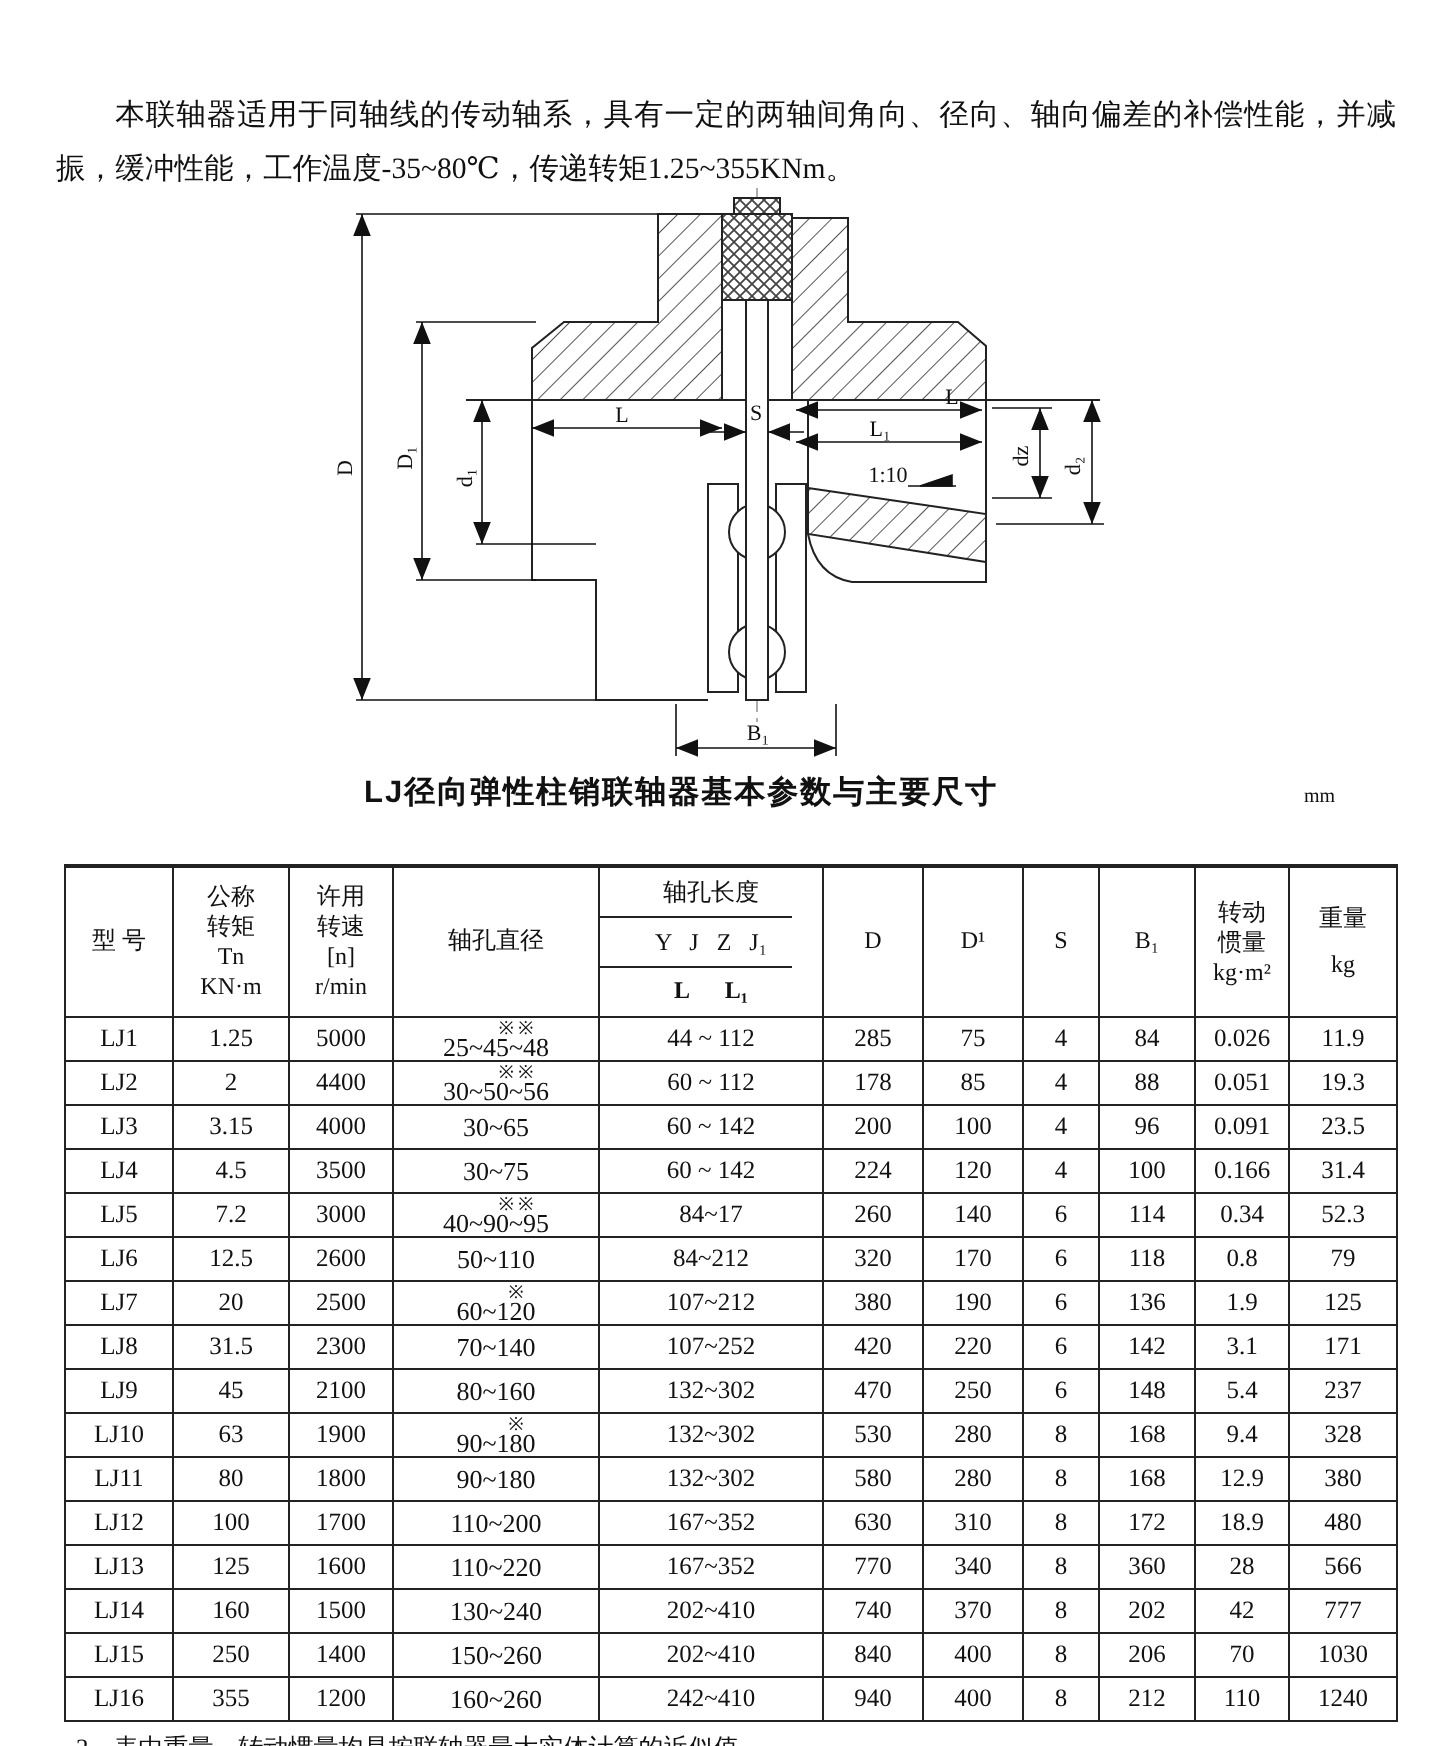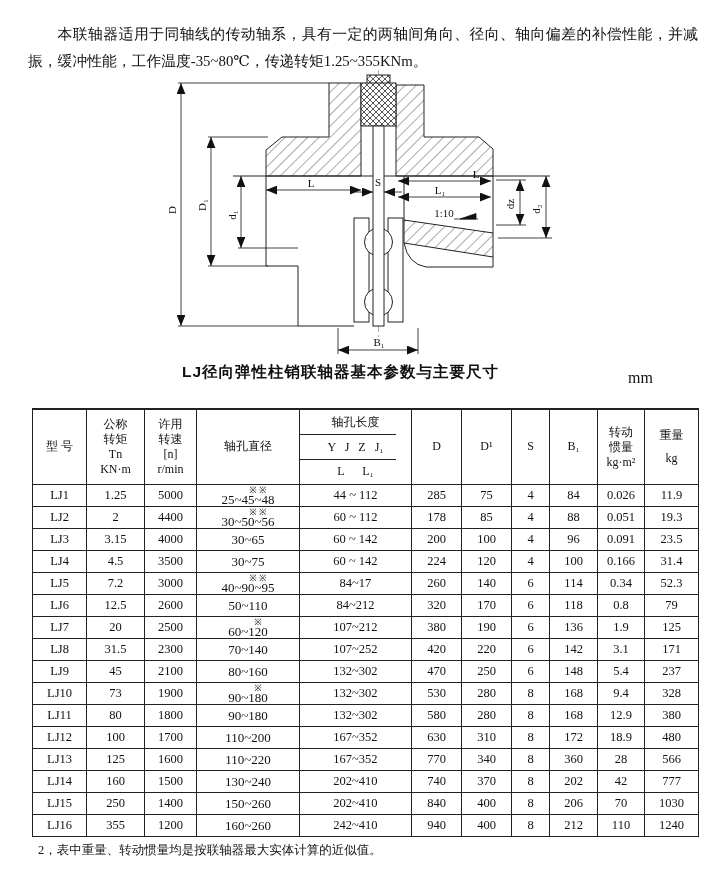--- a/index.html
+++ b/index.html
@@ -1,43 +1,43 @@
 <!DOCTYPE html>
 <html><head>
 <meta charset="utf-8">
 <style>
   html,body{margin:0;padding:0;background:#fff;}
   body{width:726px;height:873px;position:relative;overflow:hidden;
        font-family:"Liberation Serif","DejaVu Serif",serif;color:#111;}
-  .page{position:absolute;inset:0;background:#fff;}
+  .page{position:absolute;inset:0;background:#fff;margin-top:24px;}
 
   .intro{position:absolute;top:6px;left:28px;width:670px;
          font-size:14.8px;line-height:27px;text-align:justify;text-indent:2em;}
 
   .diagram{position:absolute;top:70px;left:148px;width:430px;height:292px;}
   .diagram text{font-size:11px;fill:#111;font-family:"Liberation Serif","DejaVu Serif",serif;}
 
   .sec-title{position:absolute;top:362px;left:182px;
              font-family:"Liberation Sans","DejaVu Sans",sans-serif;
              font-size:15.5px;font-weight:600;letter-spacing:1px;}
-  .unit{position:absolute;top:369px;left:628px;font-size:16px;}
+  .unit{position:absolute;top:369px;left:652px;font-size:10px;}
 
   table.ljtable{position:absolute;top:408px;left:32px;width:666px;
                 border-collapse:collapse;table-layout:fixed;
                 text-align:center;border:1.5px solid #222;border-top-width:2.5px;}
   .ljtable th,.ljtable td{border:1px solid #222;padding:0;font-weight:normal;
                           font-size:12px;vertical-align:middle;overflow:hidden;}
   .ljtable thead th{line-height:1.3;}
   .hline{line-height:15px;}
   .h1{height:25px}.h2{height:25px}.h3{height:24px}
   th.bl1{border-bottom:none;position:relative;}
   th.bl1::after{content:"";position:absolute;left:0;right:15px;bottom:0;border-bottom:1px solid #222;}
   th.bl2{border-top:none;border-bottom:none;position:relative;}
   th.bl2::after{content:"";position:absolute;left:0;right:15px;bottom:0;border-bottom:1px solid #222;}
-  th.bl3{border-top:none;}
+  th.bl3{border-top:none;font-weight:bold;}
   .pre{white-space:pre;}
   .ljtable tbody td{height:21px;font-size:12.5px;}
   .marks{font-size:9px;line-height:8px;transform:translateX(10px);}
   .bore-val{font-size:13px;line-height:12px;}
 
   .notes{position:absolute;top:840px;left:24px;font-size:12.5px;line-height:20px;}
   .notes .n2{margin-left:14px;}
 </style>
 </head>
 <body>
@@ -312,21 +312,21 @@
           <td class="pre">132~302</td>
           <td>470</td>
           <td>250</td>
           <td>6</td>
           <td>148</td>
           <td>5.4</td>
           <td>237</td>
         </tr>
         <tr>
           <td>LJ10</td>
-          <td>73</td>
+          <td>63</td>
           <td>1900</td>
           <td>
             <div class="marks">※</div>
             <div class="bore-val">90~180</div>
           </td>
           <td class="pre">132~302</td>
           <td>530</td>
           <td>280</td>
           <td>8</td>
           <td>168</td>

